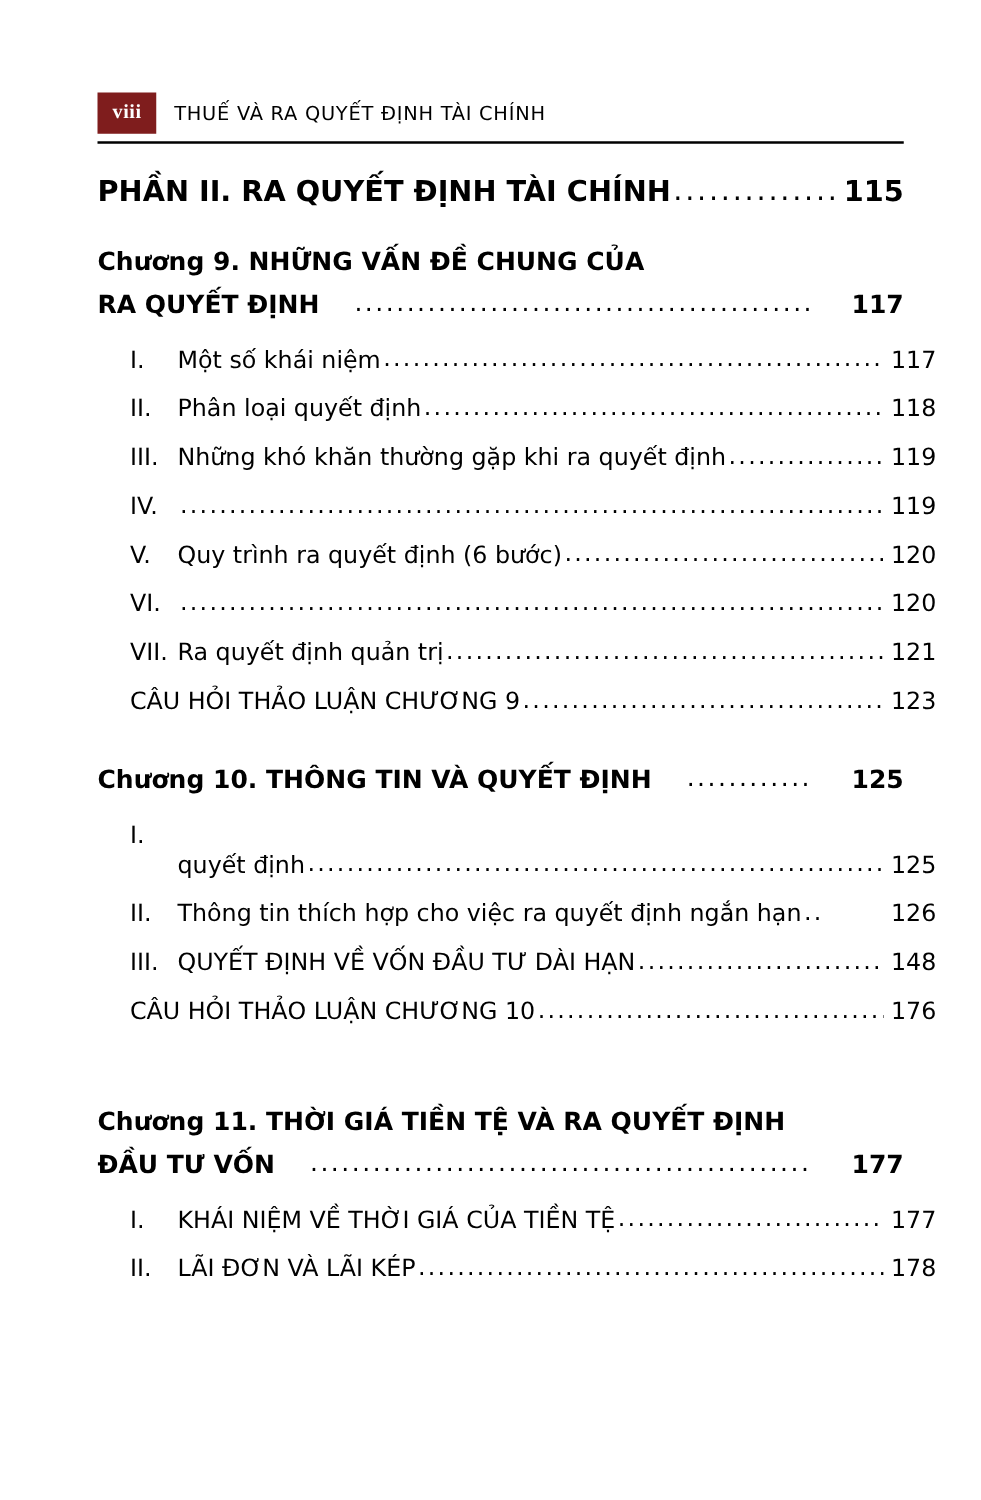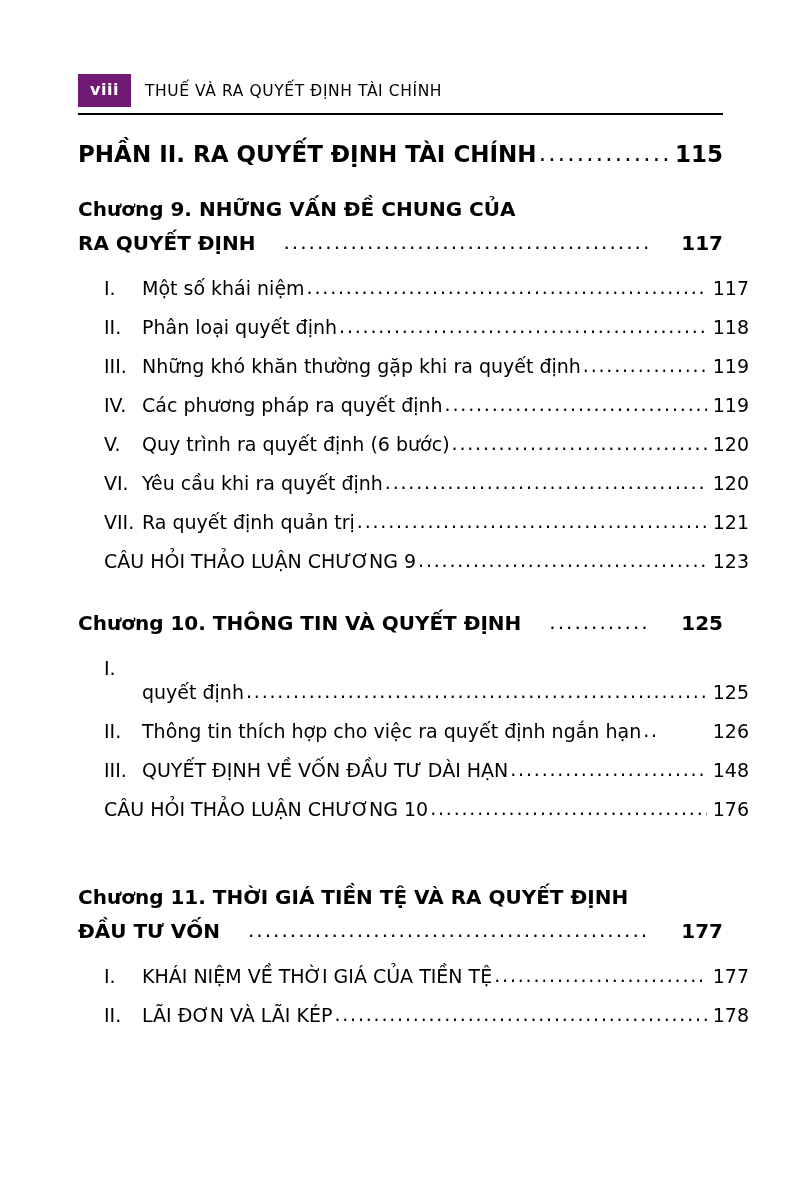--- a/index.html
+++ b/index.html
@@ -25,27 +25,28 @@
   }
 
   
   .header {
     display: flex;
     align-items: center;
     gap: 14px;
     margin-bottom: 4px;
   }
   .folio-box {
-    background: #701a75;
+    background: #7f1d1d;
     color: #ffffff;
     font-weight: bold;
     font-size: 16px;
     line-height: 1;
     padding: 8px 12px 9px 12px;
     letter-spacing: 0.5px;
+    font-family: Liberation Serif, serif;
   }
   .header-title {
     font-size: 15.5px;
     font-weight: normal;
     letter-spacing: 0.6px;
     color: #000000;
     white-space: nowrap;
   }
   .header-rule {
     border-bottom: 2px solid #000000;
@@ -182,35 +183,33 @@
 
     <div class="row section">
       <span class="num-col">III.</span>
       <span class="label">Những khó khăn thường gặp khi ra quyết định</span>
       <span class="leader">..................................................................................</span>
       <span class="pageno">119</span>
     </div>
 
     <div class="row section">
       <span class="num-col">IV.</span>
-      <span class="label">Các phương pháp ra quyết định</span>
       <span class="leader">..................................................................................</span>
       <span class="pageno">119</span>
     </div>
 
     <div class="row section">
       <span class="num-col">V.</span>
       <span class="label">Quy trình ra quyết định (6 bước)</span>
       <span class="leader">..................................................................................</span>
       <span class="pageno">120</span>
     </div>
 
     <div class="row section">
       <span class="num-col">VI.</span>
-      <span class="label">Yêu cầu khi ra quyết định</span>
       <span class="leader">..................................................................................</span>
       <span class="pageno">120</span>
     </div>
 
     <div class="row section">
       <span class="num-col">VII.</span>
       <span class="label">Ra quyết định quản trị</span>
       <span class="leader">..................................................................................</span>
       <span class="pageno">121</span>
     </div>

